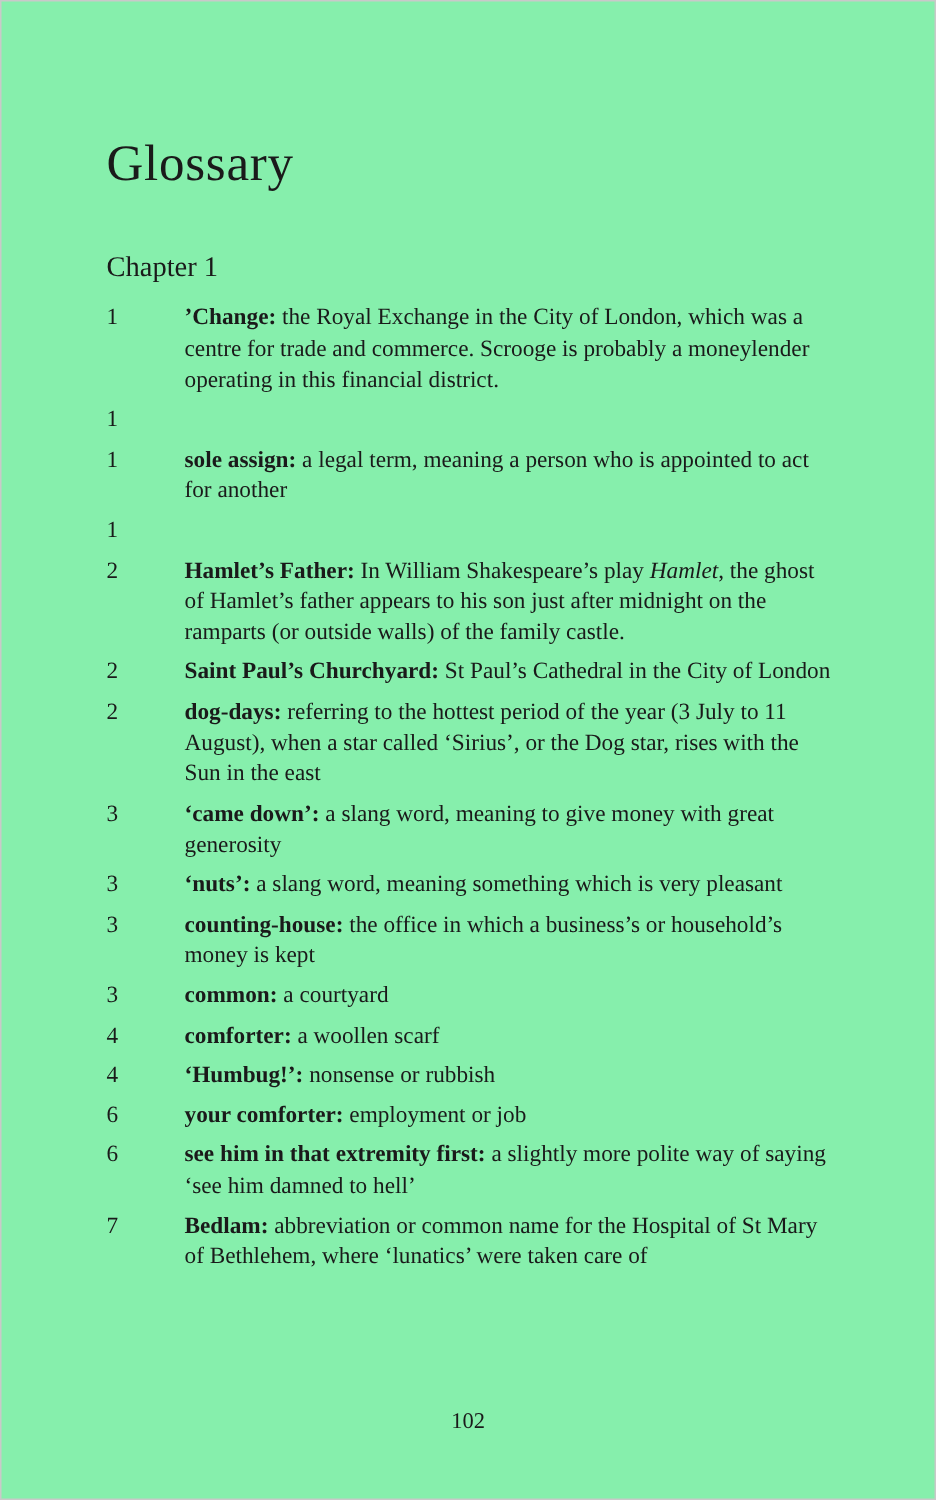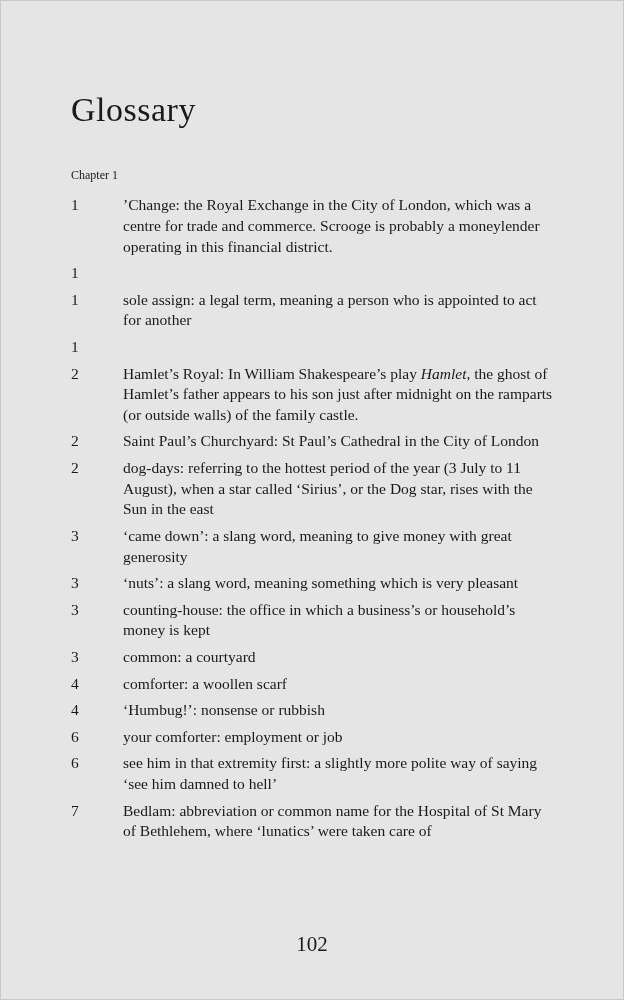--- a/index.html
+++ b/index.html
@@ -7,65 +7,65 @@
     padding: 0;
     background: #ffffff;
     font-family: "Liberation Serif", "DejaVu Serif", serif;
     color: #1a1a1a;
   }
   .page {
     position: relative;
     width: 624px;
     height: 1000px;
     box-sizing: border-box;
-    background: #e5e5e5;
+    background: #86efac;
     border: 1px solid #c9c9c9;
     padding: 90px 68px 0 70px;
     overflow: hidden;
   }
   .title {
     font-size: 34px;
     font-weight: 400;
     margin: 0 0 40px 0;
     line-height: 1.1;
     letter-spacing: 0.5px;
   }
   .chapter-heading {
-    font-size: 12px;
+    font-size: 19px;
     margin: 0 0 12px 0;
     font-weight: 400;
   }
   .entries {
     
   }
   .entry {
     display: grid;
     grid-template-columns: 52px 1fr;
     font-size: 15.5px;
     line-height: 1.33;
     margin-bottom: 6px;
   }
   .entry .page-ref {
     font-weight: 400;
   }
   .entry .term {
-    font-weight: 400;
+    font-weight: 700;
     margin-top: 16px;
   }
   .entry .def-italic {
     font-style: italic;
     margin-top: 37px;
   }
   .page-footer {
     position: absolute;
     left: 0;
     right: 0;
     bottom: 42px;
     text-align: center;
-    font-size: 21px;
+    font-size: 15px;
   }
 </style>
 </head>
 <body>
 
 <div class="page">
   <h1 class="title">Glossary</h1>
   <div class="chapter-heading">Chapter 1</div>
   <div class="entries">
       <div class="entry">
@@ -77,21 +77,21 @@
       </div>
       <div class="entry">
         <span class="page-ref">1</span>
         <span><span class="term">sole assign:</span> <span>a legal term, meaning a person who is appointed to act for another</span></span>
       </div>
       <div class="entry">
         <span class="page-ref">1</span>
       </div>
       <div class="entry">
         <span class="page-ref">2</span>
-        <span><span class="term">Hamlet’s Royal:</span> <span>In William Shakespeare’s play </span><span class="def-italic">Hamlet</span><span>, the ghost of Hamlet’s father appears to his son just after midnight on the ramparts (or outside walls) of the family castle.</span></span>
+        <span><span class="term">Hamlet’s Father:</span> <span>In William Shakespeare’s play </span><span class="def-italic">Hamlet</span><span>, the ghost of Hamlet’s father appears to his son just after midnight on the ramparts (or outside walls) of the family castle.</span></span>
       </div>
       <div class="entry">
         <span class="page-ref">2</span>
         <span><span class="term">Saint Paul’s Churchyard:</span> <span>St Paul’s Cathedral in the City of London</span></span>
       </div>
       <div class="entry">
         <span class="page-ref">2</span>
         <span><span class="term">dog-days:</span> <span>referring to the hottest period of the year (3 July to 11 August), when a star called ‘Sirius’, or the Dog star, rises with the Sun in the east</span></span>
       </div>
       <div class="entry">

